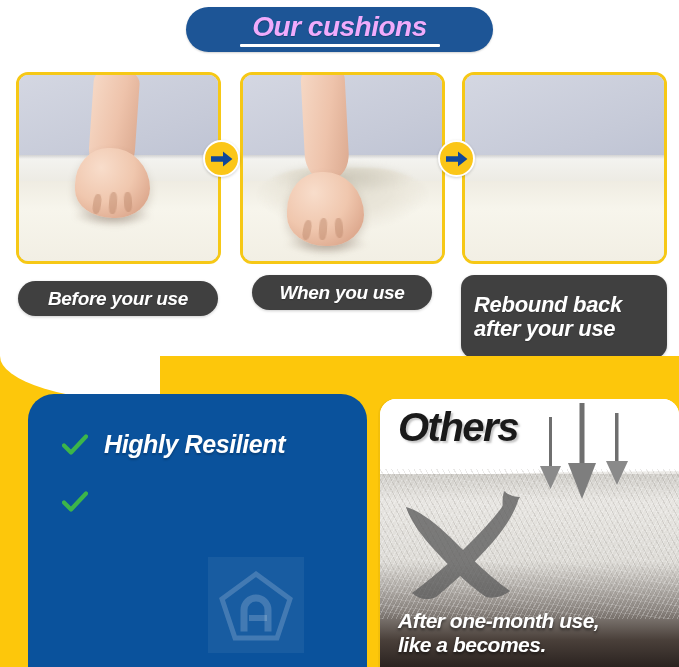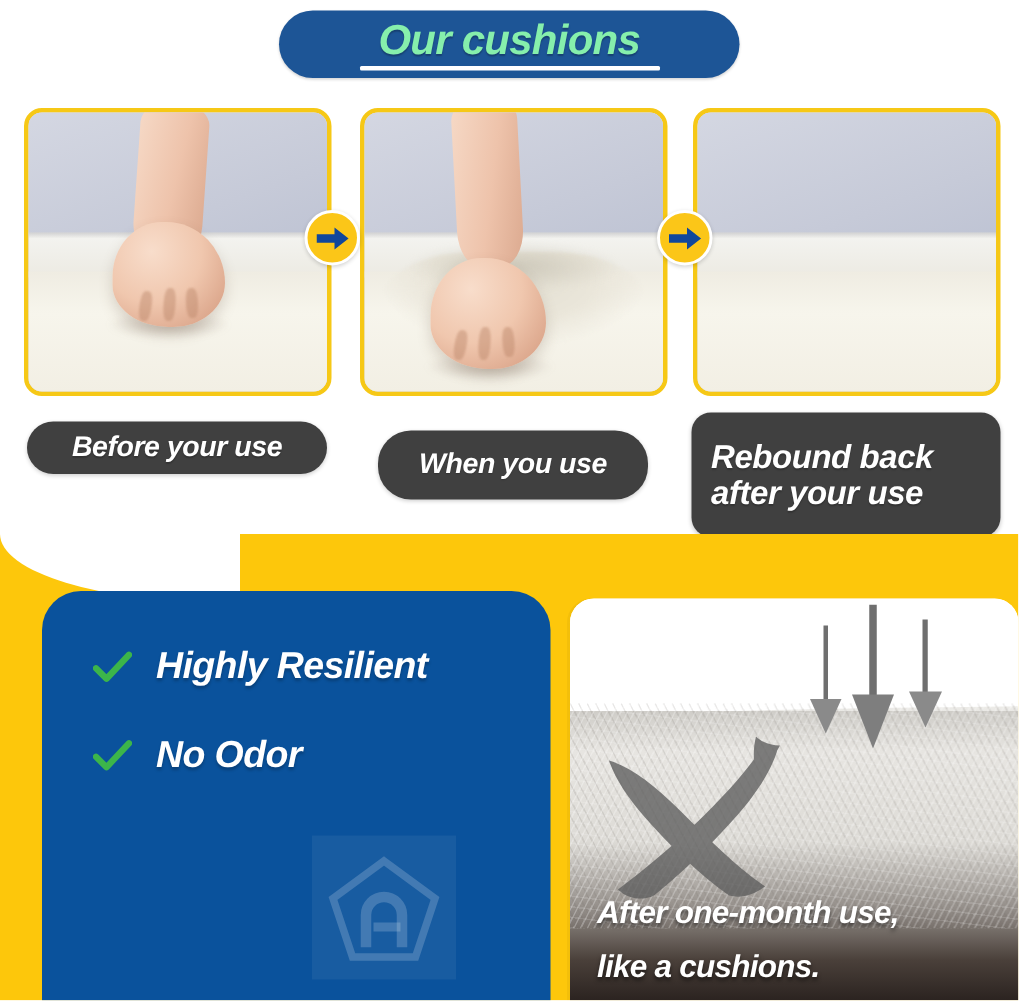--- a/index.html
+++ b/index.html
@@ -13,21 +13,21 @@
   #stage{position:absolute;left:0;top:0;width:679px;height:667px;overflow:hidden;background:#fff;}
 
   
   .title-pill{
     position:absolute;left:186px;top:7px;width:307px;height:45px;
     background:#1d5596;border-radius:24px;
     display:flex;flex-direction:column;align-items:center;justify-content:center;
     box-shadow:0 1px 2px rgba(0,0,0,.18);
   }
   .title-pill .t{
-    color:#86efac;font-weight:bold;font-style:italic;font-size:28px;
+    color:#f0abfc;font-weight:bold;font-style:italic;font-size:28px;
     letter-spacing:-0.5px;line-height:1;
     text-shadow:0 1px 1px rgba(0,0,0,.25);
     white-space:nowrap;
   }
   .title-pill .rule{
     width:200px;height:3px;background:#fff;margin-top:3px;border-radius:1px;
   }
 
   
   .panel{
@@ -116,21 +116,21 @@
     position:absolute;background:#404040;border-radius:22px;
     display:flex;align-items:center;justify-content:center;
     box-shadow:0 1px 3px rgba(0,0,0,.2);
   }
   .cap-pill span{
     color:#fff;font-weight:bold;font-style:italic;font-size:19px;line-height:1.02;
     letter-spacing:-0.3px;white-space:nowrap;
     text-shadow:0 1px 1px rgba(0,0,0,.22);
   }
   #cap1{left:18px;top:281px;width:200px;height:35px;}
-  #cap2{left:252px;top:287px;width:180px;height:46px;}
+  #cap2{left:252px;top:275px;width:180px;height:35px;}
   #cap3{left:461px;top:275px;width:206px;height:83px;border-radius:13px;justify-content:flex-start;padding-left:13px;box-sizing:border-box;}
   #cap3 .multi{display:flex;flex-direction:column;gap:1px;}
   #cap3 .multi span{font-size:22px;line-height:1.06;}
 
   
   .yellow-band{
     position:absolute;left:0;top:356px;width:679px;height:311px;
     background:#fdc70b;
   }
   
@@ -192,21 +192,21 @@
   .others-title{
     position:absolute;left:18px;top:8px;
     color:#1a1a1a;font-weight:bold;font-style:italic;font-size:40px;line-height:1;
     letter-spacing:-1.5px;
     text-shadow:2px 2px 2px rgba(150,150,150,.55);
   }
   .press-arrows{position:absolute;left:150px;top:4px;width:120px;height:100px;}
   .xmark{position:absolute;left:18px;top:86px;width:135px;height:120px;opacity:.78;}
   .others-caption{
     position:absolute;left:18px;bottom:10px;
-    display:flex;flex-direction:column;gap:12px;
+    display:flex;flex-direction:column;gap:0px;
   }
   .others-caption span{
     color:#fff;font-weight:bold;font-style:italic;font-size:21px;line-height:1.14;
     letter-spacing:-0.5px;white-space:nowrap;
     text-shadow:0 2px 3px rgba(0,0,0,.55);
   }
 </style>
 </head>
 <body>
 
@@ -294,40 +294,40 @@
           </svg>
         </span>
         <span class="label">Highly Resilient</span>
       </div>
       <div class="benefit">
         <span class="check">
           <svg width="26" height="22" viewBox="0 0 26 22" aria-hidden="true">
             <path d="M2 11.5 L9 18.5 L24 2.5" fill="none" stroke="#3cb54a" stroke-width="4.2" stroke-linecap="round" stroke-linejoin="round"></path>
           </svg>
         </span>
-        <span class="label">No Odor</span>
       </div>
     </div>
   </div>
 
   <div class="watermark">
     <svg width="78" height="78" viewBox="0 0 78 78" aria-hidden="true">
       <path d="M39 8 L73 33 L60 72 H18 L5 33 Z" fill="none" stroke="rgba(255,255,255,.22)" stroke-width="5"></path>
       <path d="M27 62 V44 a12 12 0 0 1 24 0 V62" fill="none" stroke="rgba(255,255,255,.22)" stroke-width="7" stroke-linecap="square"></path>
       <path d="M32 52 H50" stroke="rgba(255,255,255,.22)" stroke-width="6"></path>
     </svg>
   </div>
 
   <div class="others-card">
     <div class="others-photo">
       <div class="foam-top-edge"></div>
       <div class="foam-mass"></div>
       <div class="foam-grain"></div>
     </div>
 
+    <div class="others-title">Others</div>
 
     <div class="press-arrows">
       <svg width="120" height="100" viewBox="0 0 120 100" aria-hidden="true">
         <g fill="#6f6f6f">
           <rect x="19" y="14" width="3" height="52"></rect>
           <path d="M10 63 H31 L20.5 86 Z" fill="#8a8a8a"></path>
           <rect x="49.5" y="0" width="5" height="62"></rect>
           <path d="M38 60 H66 L52 96 Z" fill="#7e7e7e"></path>
           <rect x="85" y="10" width="3.5" height="50"></rect>
           <path d="M76 58 H98 L87 82 Z" fill="#8a8a8a"></path>
@@ -340,17 +340,17 @@
         <g fill="#5d5d5d">
           <path d="M8 22 C22 26 38 38 56 56 C74 74 92 92 112 106 C104 112 96 114 88 112 C68 98 48 78 32 60 C20 46 12 34 8 22 Z"></path>
           <path d="M112 10 C104 24 90 40 72 58 C52 78 30 96 14 108 C20 114 30 116 38 112 C58 96 78 76 94 58 C108 42 116 28 120 16 Z"></path>
           <path d="M106 6 C110 10 116 12 122 12 C118 20 112 26 106 32 C104 22 104 14 106 6 Z"></path>
         </g>
       </svg>
     </div>
 
     <div class="others-caption">
       <span>After one-month use,</span>
-      <span>like a cushions.</span>
+      <span>like a becomes.</span>
     </div>
   </div>
 
 </div>
 
 </body></html>

